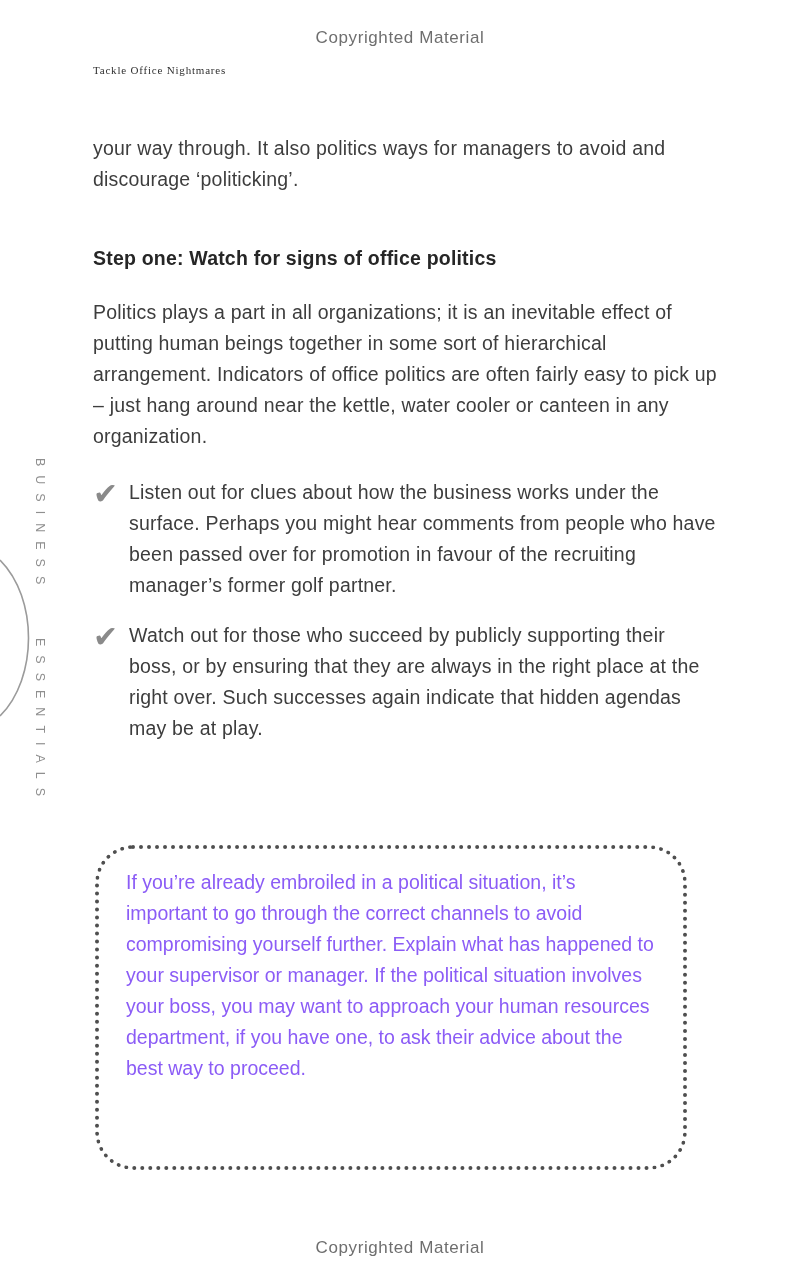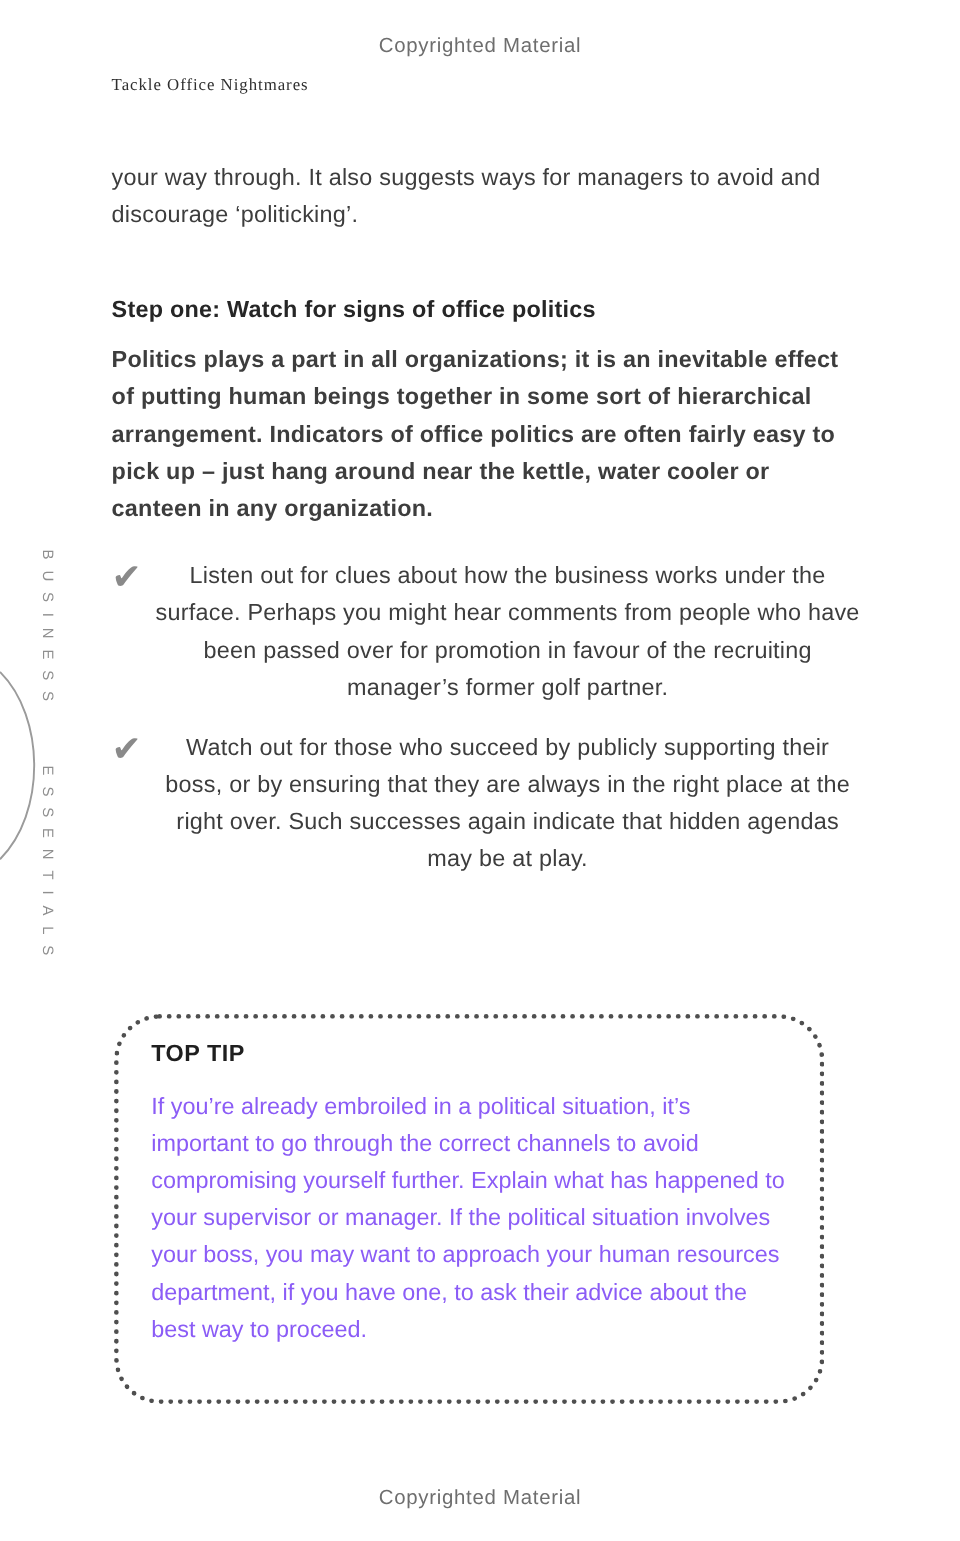--- a/index.html
+++ b/index.html
@@ -22,21 +22,21 @@
     color: #6e6e6e;
   }
   .copyright.top { top: 28px; }
   .copyright.bottom { top: 1238px; }
 
   .running-header {
     position: absolute;
     left: 93px;
     top: 64px;
     font-family: "Liberation Serif", serif;
-    font-size: 14px;
+    font-size: 11px;
     letter-spacing: 0.8px;
     color: #2f2f2f;
   }
 
   
   .spine {
     position: absolute;
     left: 33px;
     color: #8f8f8f;
     font-size: 12.5px;
@@ -63,38 +63,38 @@
     letter-spacing: 0.2px;
     color: #3d3d3d;
   }
 
   .intro { margin-bottom: 48px; }
 
   .section-heading {
     font-weight: bold;
     color: #262626;
     font-size: 19.5px;
-    margin-bottom: 11px;
+    margin-bottom: 23px;
   }
 
-  .body-paragraph { margin-bottom: 25px; font-weight: bold; }
+  .body-paragraph { margin-bottom: 25px; }
 
   .bullet {
     display: flex;
     align-items: flex-start;
     margin-bottom: 19px;
   }
   .check-icon {
     flex: 0 0 36px;
     font-size: 30px;
     line-height: 30px;
     color: #8a8a8a;
     transform: translateY(2px);
   }
-  .bullet-text { flex: 1; text-align: center; }
+  .bullet-text { flex: 1; }
 
   .tip-box {
     position: absolute;
     left: 95px;
     top: 845px;
     width: 592px;
     height: 325px;
     border: 4px dotted #4f4f4f;
     border-radius: 38px;
     padding: 18px 26px 0 27px;
@@ -122,36 +122,35 @@
 <div class="spine business">BUSINESS</div>
 
 <div class="spine essentials">ESSENTIALS</div>
 
 <svg class="spine-arc" width="34" height="164" viewBox="0 0 34 164">
   <path d="M 0,4 C 38,42 38,122 0,160" fill="none" stroke="#9b9b9b" stroke-width="1.6"></path>
 </svg>
 
 <div class="content">
 
-  <p class="intro">your way through. It also suggests ways for managers to avoid and discourage ‘politicking’.</p>
+  <p class="intro">your way through. It also politics ways for managers to avoid and discourage ‘politicking’.</p>
 
   <div class="section-heading">Step one: Watch for signs of office politics</div>
 
   <p class="body-paragraph">Politics plays a part in all organizations; it is an inevitable effect of putting human beings together in some sort of hierarchical arrangement. Indicators of office politics are often fairly easy to pick up – just hang around near the kettle, water cooler or canteen in any organization.</p>
 
   <div class="bullet">
     <span class="check-icon">✔</span>
     <span class="bullet-text">Listen out for clues about how the business works under the surface. Perhaps you might hear comments from people who have been passed over for promotion in favour of the recruiting manager’s former golf partner.</span>
   </div>
 
   <div class="bullet">
     <span class="check-icon">✔</span>
     <span class="bullet-text">Watch out for those who succeed by publicly supporting their boss, or by ensuring that they are always in the right place at the right over. Such successes again indicate that hidden agendas may be at play.</span>
   </div>
 
 </div>
 
 <div class="tip-box">
-  <div class="tip-title">TOP TIP</div>
   <div class="tip-body">If you’re already embroiled in a political situation, it’s important to go through the correct channels to avoid compromising yourself further. Explain what has happened to your supervisor or manager. If the political situation involves your boss, you may want to approach your human resources department, if you have one, to ask their advice about the best way to proceed.</div>
 </div>
 
 <div class="copyright bottom">Copyrighted Material</div>
 
 </body></html>

